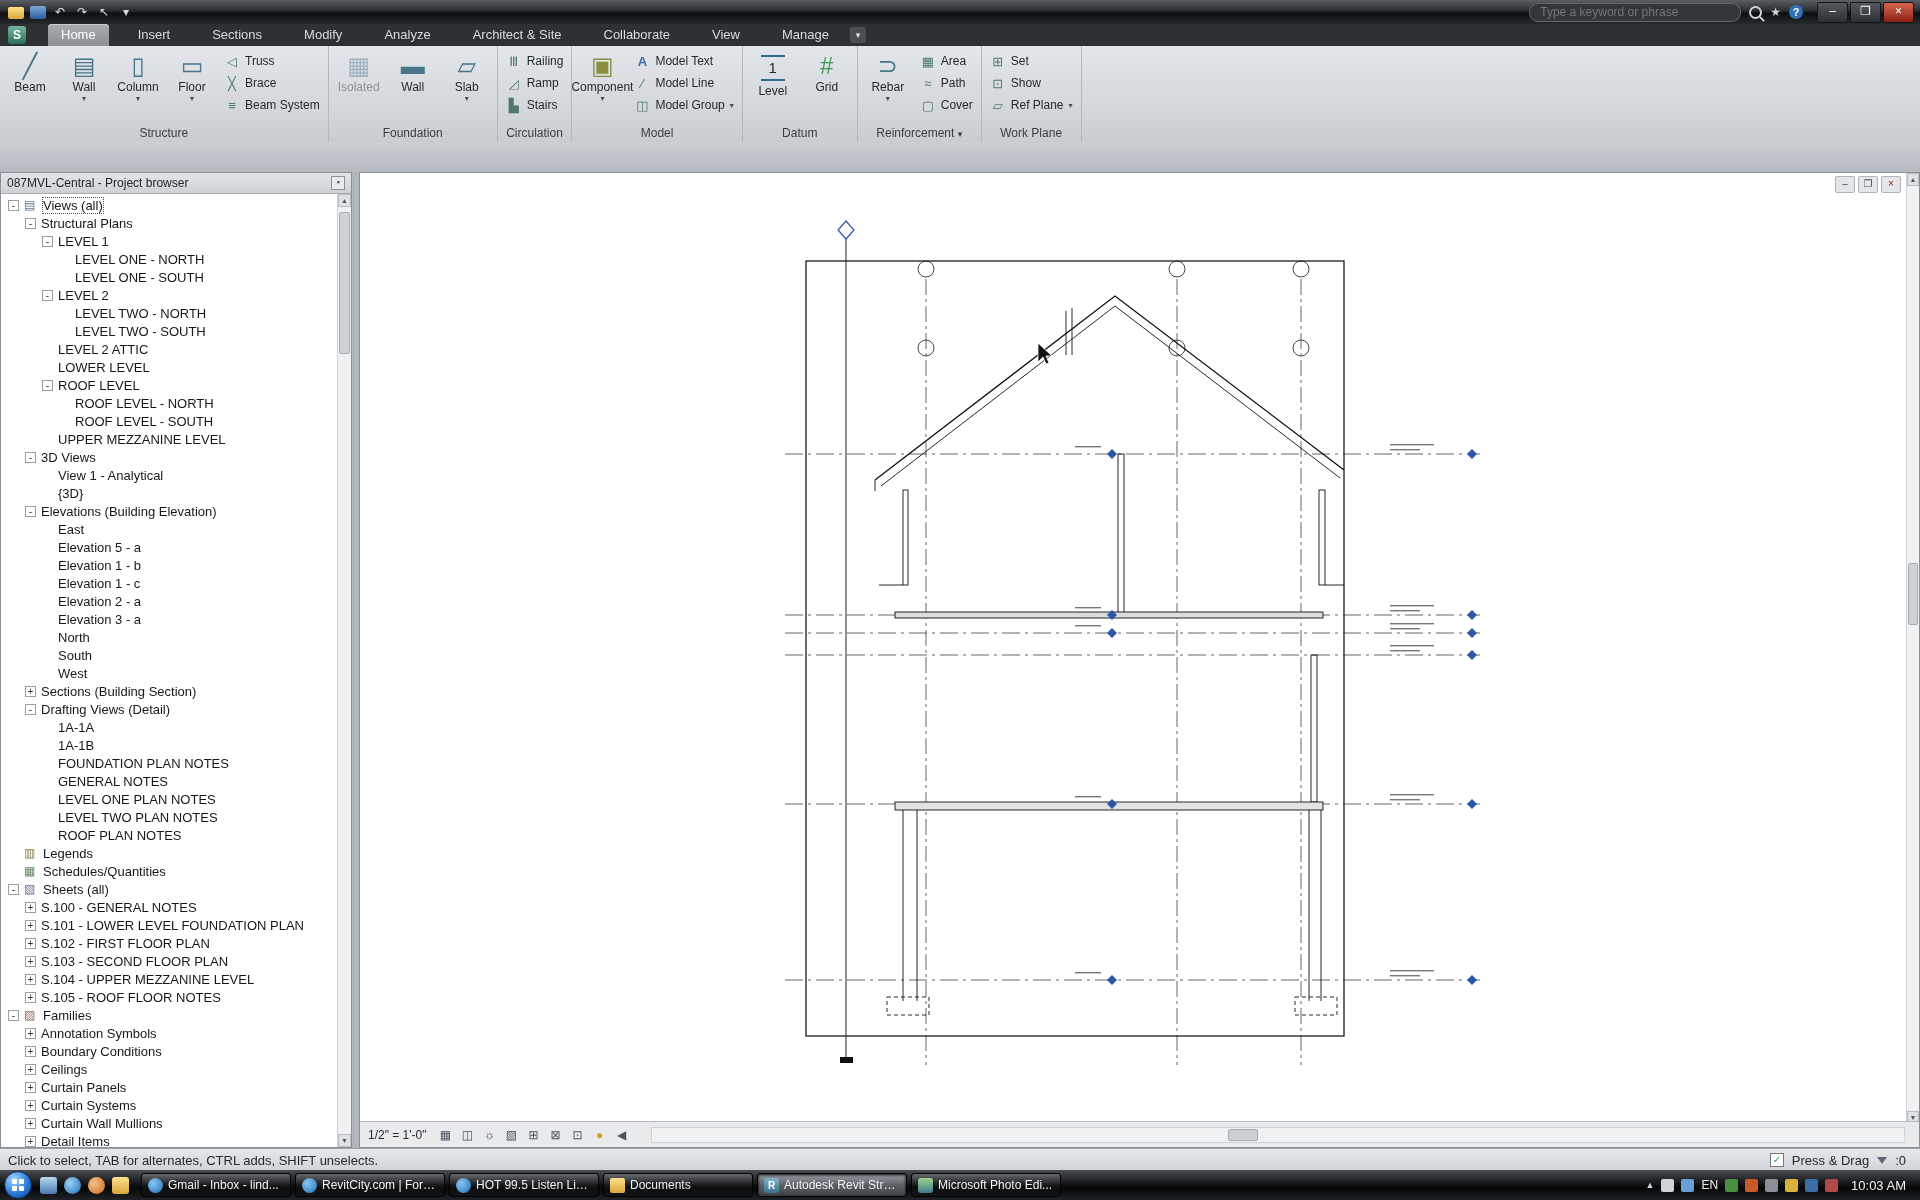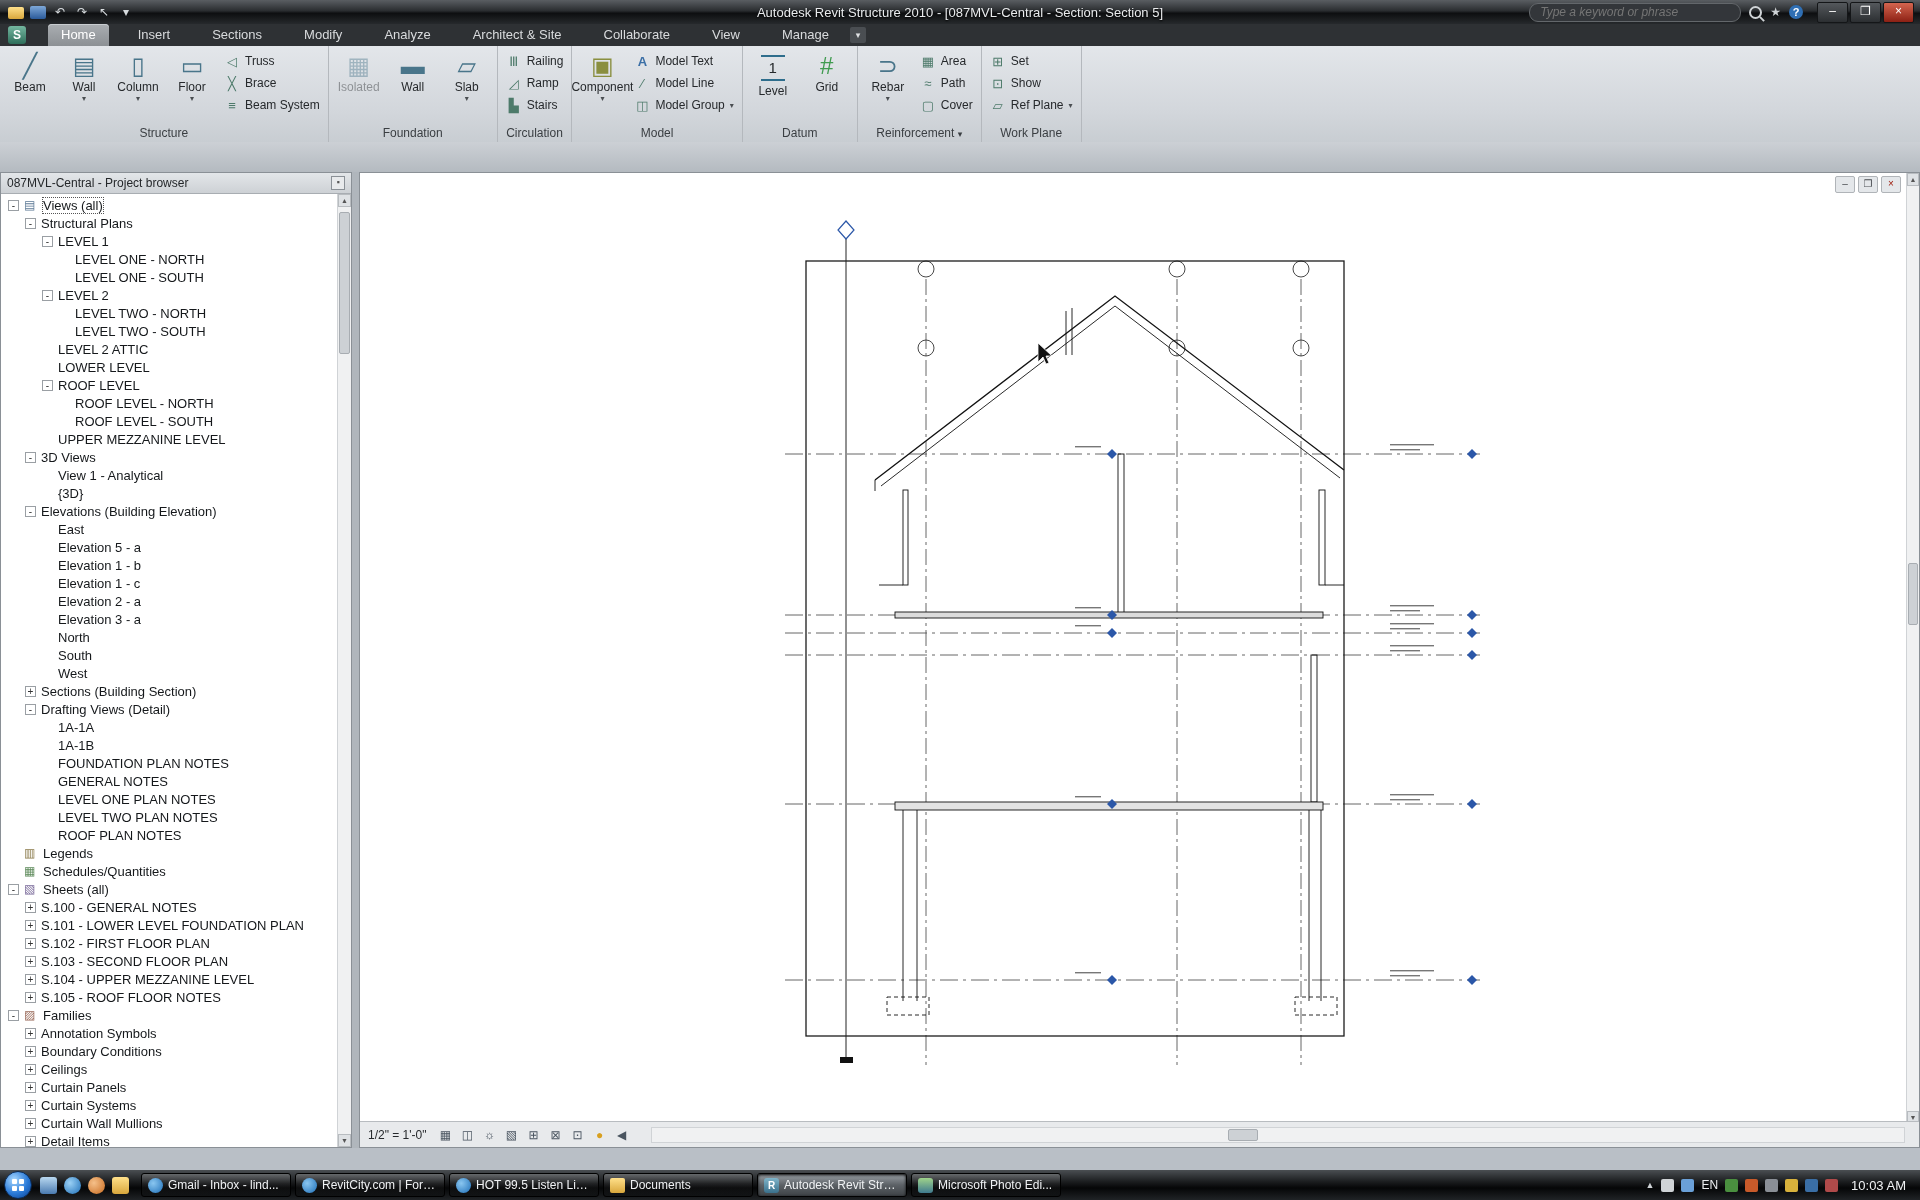--- a/index.html
+++ b/index.html
@@ -12,21 +12,21 @@
     display:flex;align-items:center;color:#e6e8ea;font-size:13px;}
   .qat{display:flex;align-items:center;gap:6px;padding-left:8px;}
   .qicon{width:16px;height:16px;display:inline-block;text-align:center;line-height:16px;
          font-size:12px;color:#d7dbde;}
   .qicon.folder{background:linear-gradient(#ffe08a,#d9a73c);border-radius:2px;height:12px;margin-top:2px;}
   .qicon.disk{background:linear-gradient(#7ea8d8,#2a5a9a);border-radius:2px;height:13px;margin-top:1px;}
   .title-text{position:absolute;left:0;right:0;text-align:center;pointer-events:none;
               color:#e9ebed;text-shadow:0 1px 2px #000;font-size:13px;}
   .title-right{margin-left:auto;display:flex;align-items:center;gap:8px;padding-right:6px;z-index:2;}
   .searchbox{width:190px;height:17px;border-radius:9px;border:1px solid #63676b;background:#33363a;
-             color:#aeb2b6;font-style:italic;font-size:12px;padding:0 10px;outline:none;}
+             color:#aeb2b6;font-size:12px;padding:0 10px;outline:none;}
   .mag{width:9px;height:9px;border:2px solid #cfd3d6;border-radius:50%;position:relative;display:inline-block;}
   .mag::after{content:"";position:absolute;width:6px;height:2px;background:#cfd3d6;
               transform:rotate(45deg);right:-5px;bottom:-3px;}
   .t-ico{color:#cfd3d6;font-size:12px;}
   .helpc{width:14px;height:14px;border-radius:50%;background:#2f6fb4;color:#fff;font-size:11px;
          line-height:14px;text-align:center;font-weight:bold;}
   .winbtns{display:flex;gap:2px;margin-left:6px;}
   .winbtn{width:29px;height:19px;border-radius:2px;border:1px solid #141618;color:#fff;
           font-size:12px;line-height:17px;text-align:center;
           background:linear-gradient(#54585c,#2c2f32);}
@@ -175,21 +175,20 @@
 
   <div class="titlebar">
     <div class="qat">
       <span class="qicon folder"></span>
       <span class="qicon disk"></span>
       <span class="qicon">↶</span>
       <span class="qicon">↷</span>
       <span class="qicon">↖</span>
       <span class="qicon">▾</span>
     </div>
-    <div class="title-text">Autodesk Revit Structure 2010 - [087MVL-Central - Section: Section 5]</div>
     <div class="title-right">
       <input class="searchbox" placeholder="Type a keyword or phrase" style="">
       <span class="mag"></span>
       <span class="t-ico">★</span>
       <span class="helpc">?</span>
       <div class="winbtns">
         <div class="winbtn">–</div>
         <div class="winbtn">❐</div>
         <div class="winbtn close">×</div>
       </div>
@@ -864,20 +863,29 @@
         <span class="vb-ico">⊡</span>
         <span class="vb-ico bulb">●</span>
         <span class="vb-ico">◀</span>
         <div class="hscroll">
           <div class="hthumb"></div>
         </div>
       </div>
     </div>
   </div>
 
+  <div class="statusbar">
+    <span class="sb-msg">Click to select, TAB for alternates, CTRL adds, SHIFT unselects.</span>
+    <div class="sb-right">
+      <span class="cb">✓</span>
+      <span>Press &amp; Drag</span>
+      <span class="funnel"></span>
+      <span>:0</span>
+    </div>
+  </div>
 
   <div class="taskbar">
     <div class="orb"></div>
     <div class="ql">
       <span class="qlicon desk"></span>
       <span class="qlicon ie"></span>
       <span class="qlicon mp"></span>
       <span class="qlicon exp"></span>
     </div>
     <div class="taskbtns">

